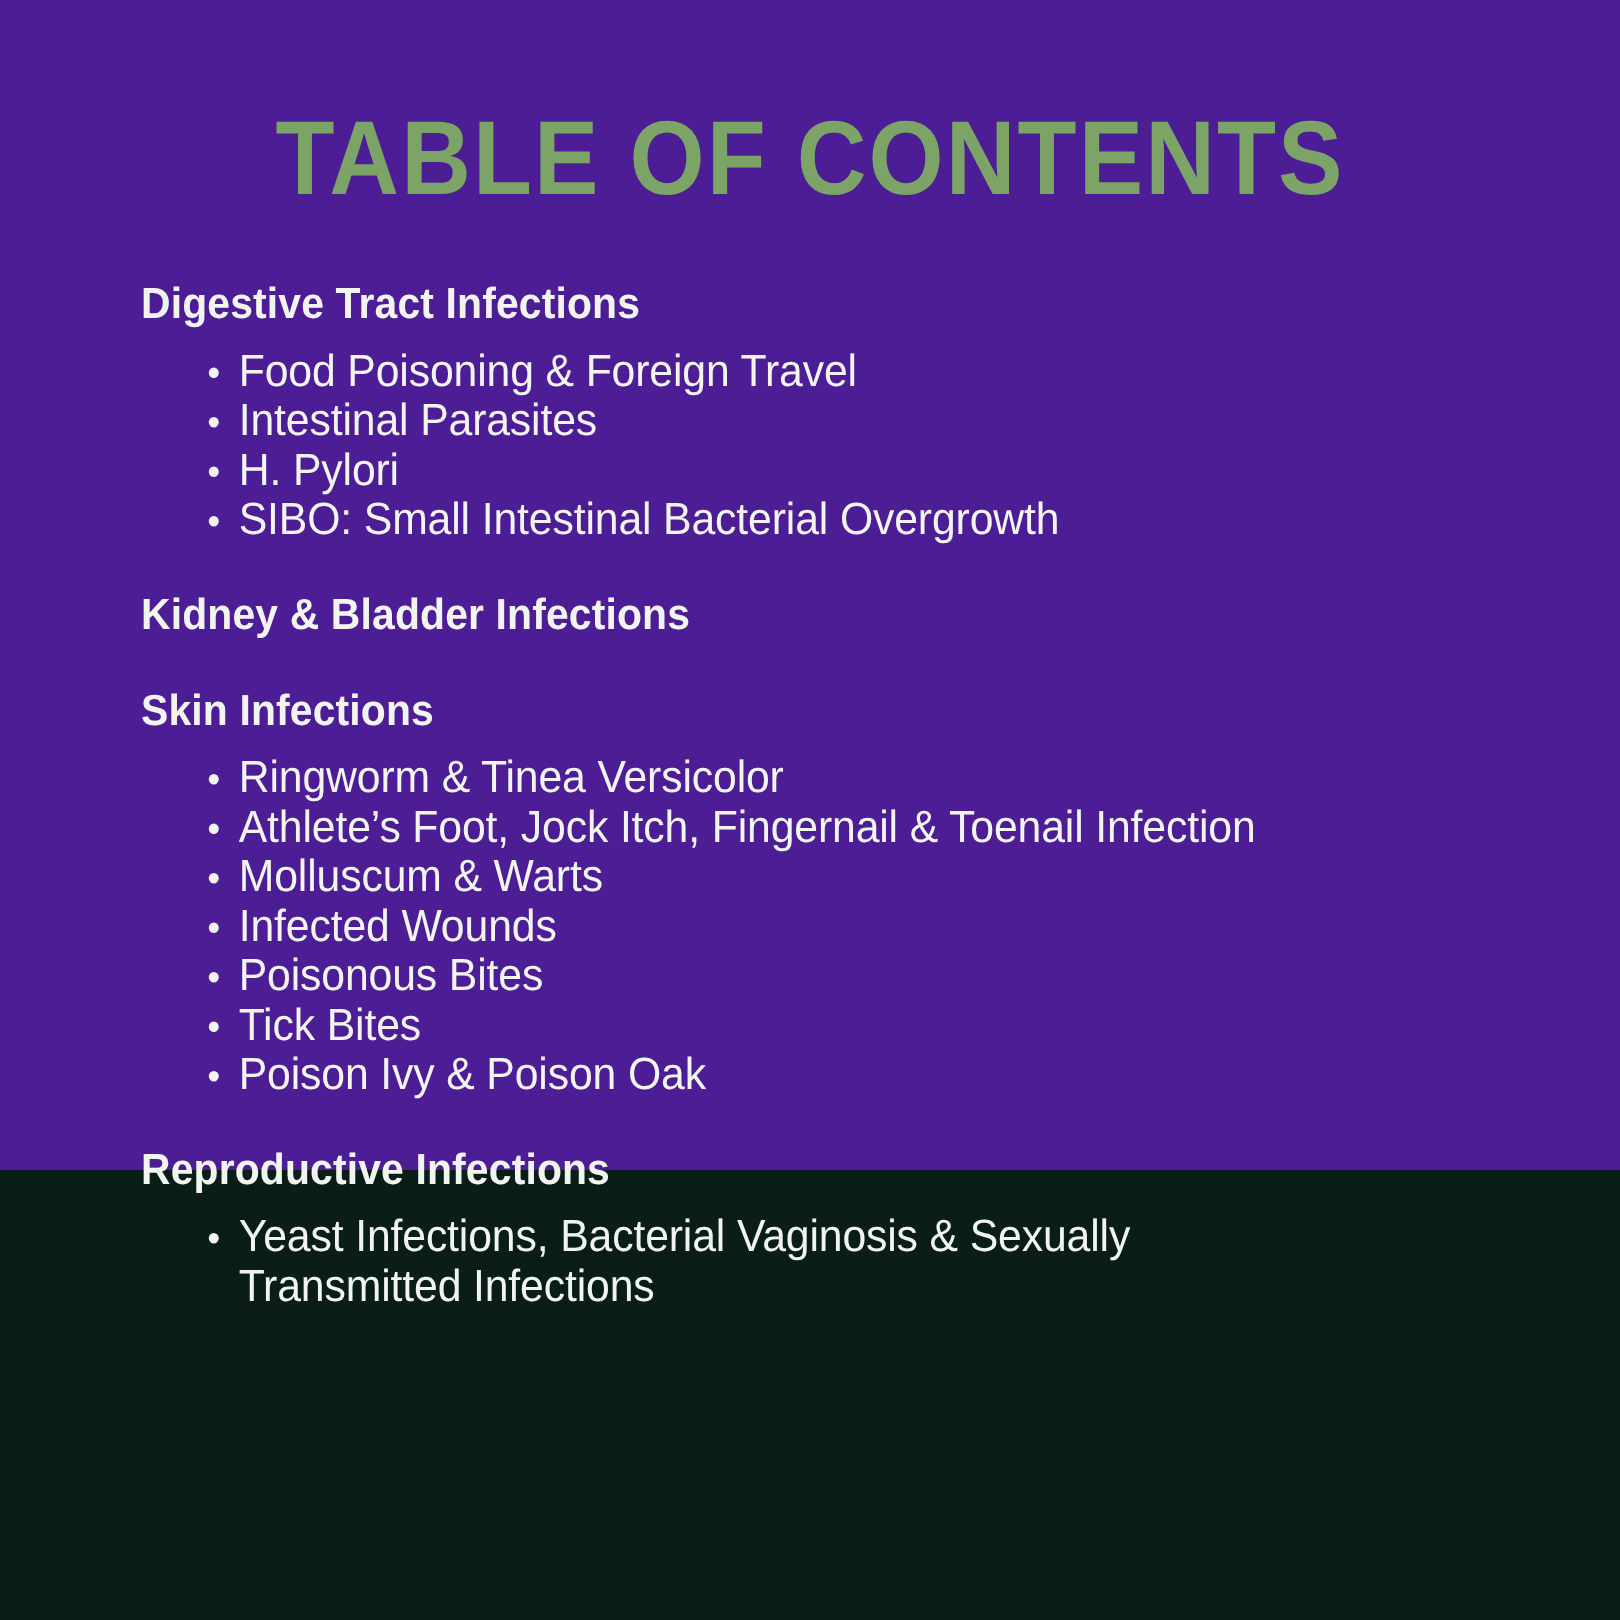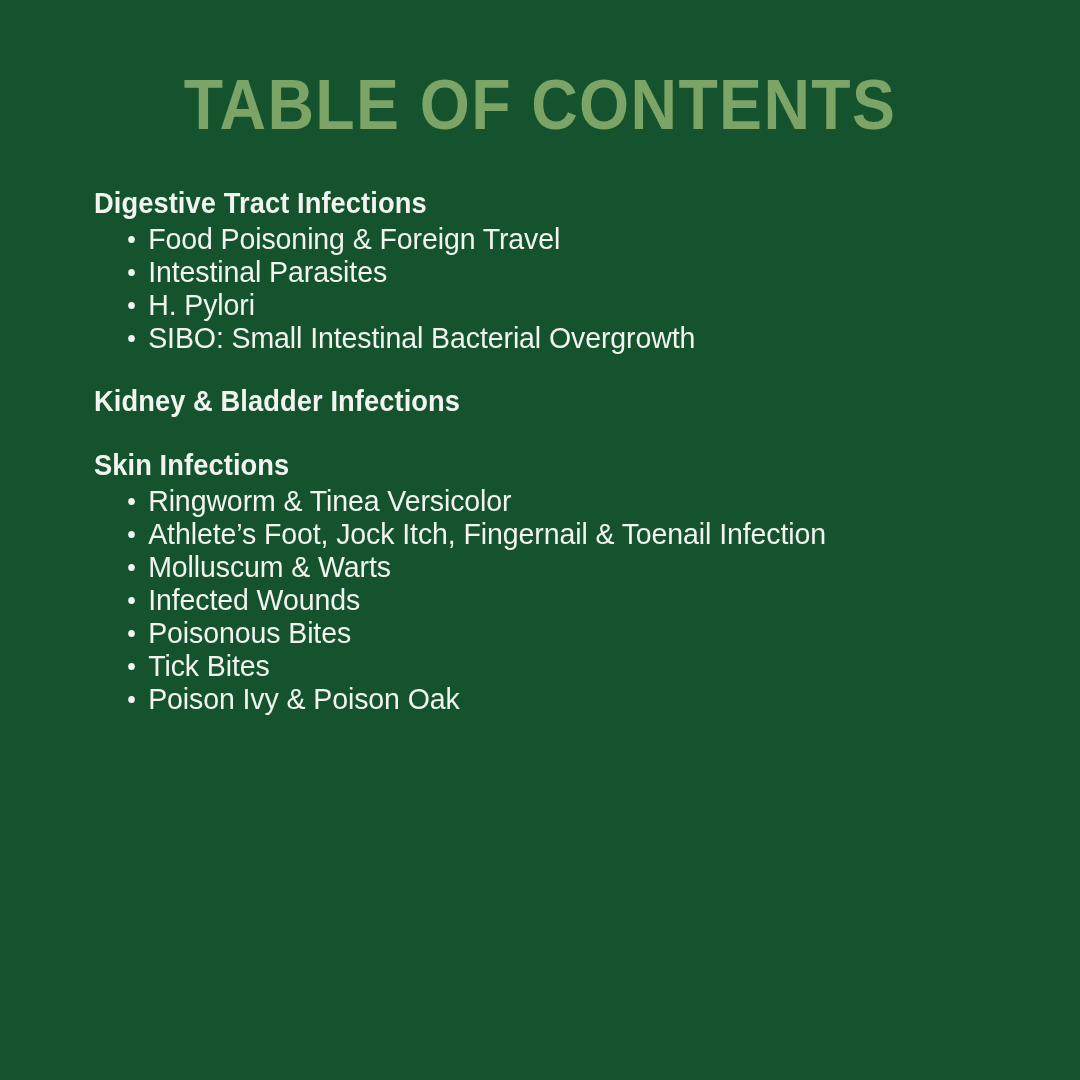--- a/index.html
+++ b/index.html
@@ -10,23 +10,23 @@
     width: 1080px;
     height: 1080px;
     background: #0a1d17;
     font-family: "Liberation Sans", sans-serif;
     overflow: hidden;
   }
 
   .page {
     position: relative;
     width: 1080px;
-    height: 1080px;
+    height: 780px;
     box-sizing: border-box;
-    background: #14532d;
+    background: #4c1d95;
   }
 
   .toc-title {
     position: absolute;
     top: 66px;
     left: 0;
     width: 1080px;
     text-align: center;
     color: #7ba466;
     font-family: "Liberation Sans", sans-serif;
@@ -61,21 +61,21 @@
     line-height: 34px;
     letter-spacing: 0.1px;
     transform: scaleX(0.94);
     transform-origin: left center;
     white-space: nowrap;
     margin-bottom: 2px;
   }
 
   .item-list {
     list-style: none;
-    margin: 0;
+    margin: 11px;
     padding: 0;
   }
 
   .item {
     position: relative;
     color: #f2f4f0;
     font-family: "Liberation Sans", sans-serif;
     font-weight: normal;
     font-size: 30px;
     line-height: 33px;
@@ -162,15 +162,24 @@
           <span class="dot"></span>
           <span class="item-text">Tick Bites</span>
         </li>
         <li class="item">
           <span class="dot"></span>
           <span class="item-text">Poison Ivy &amp; Poison Oak</span>
         </li>
       </ul>
     </div>
 
+    <div class="section">
+      <div class="section-heading">Reproductive Infections</div>
+      <ul class="item-list">
+        <li class="item">
+          <span class="dot"></span>
+          <span class="item-text">Yeast Infections, Bacterial Vaginosis &amp; Sexually Transmitted Infections</span>
+        </li>
+      </ul>
+    </div>
 
   </div>
 </div>
 
 </body></html>

